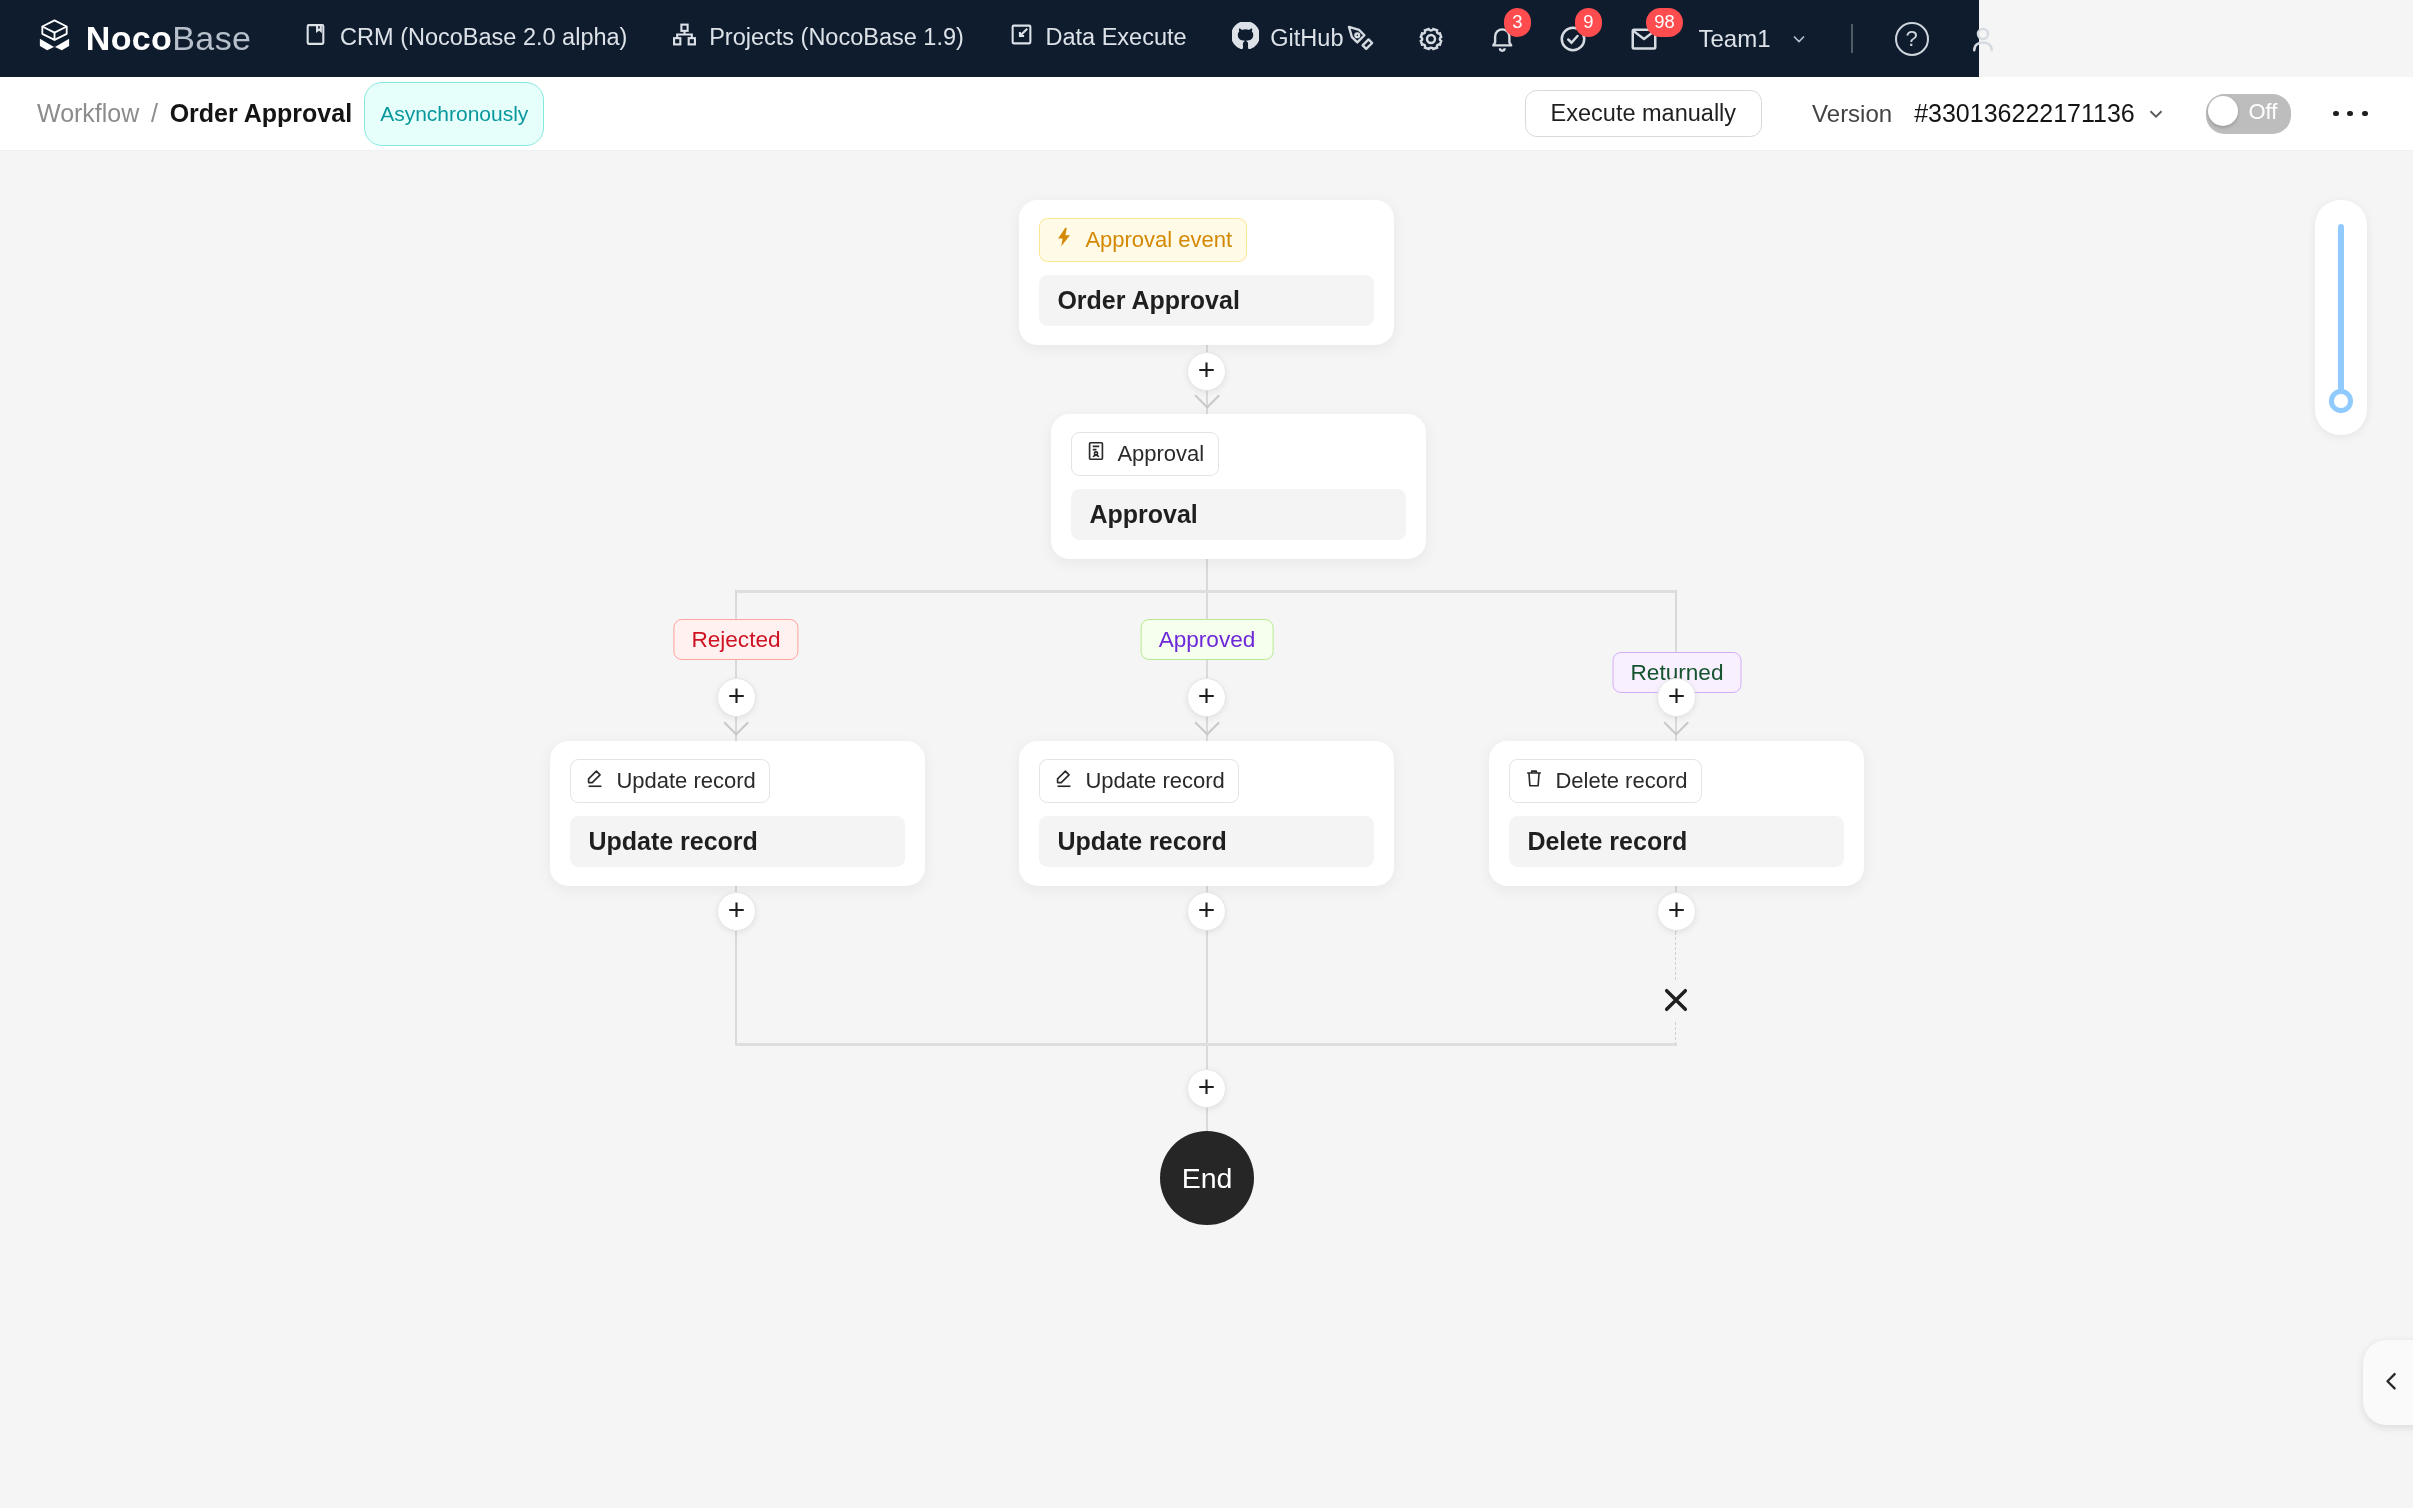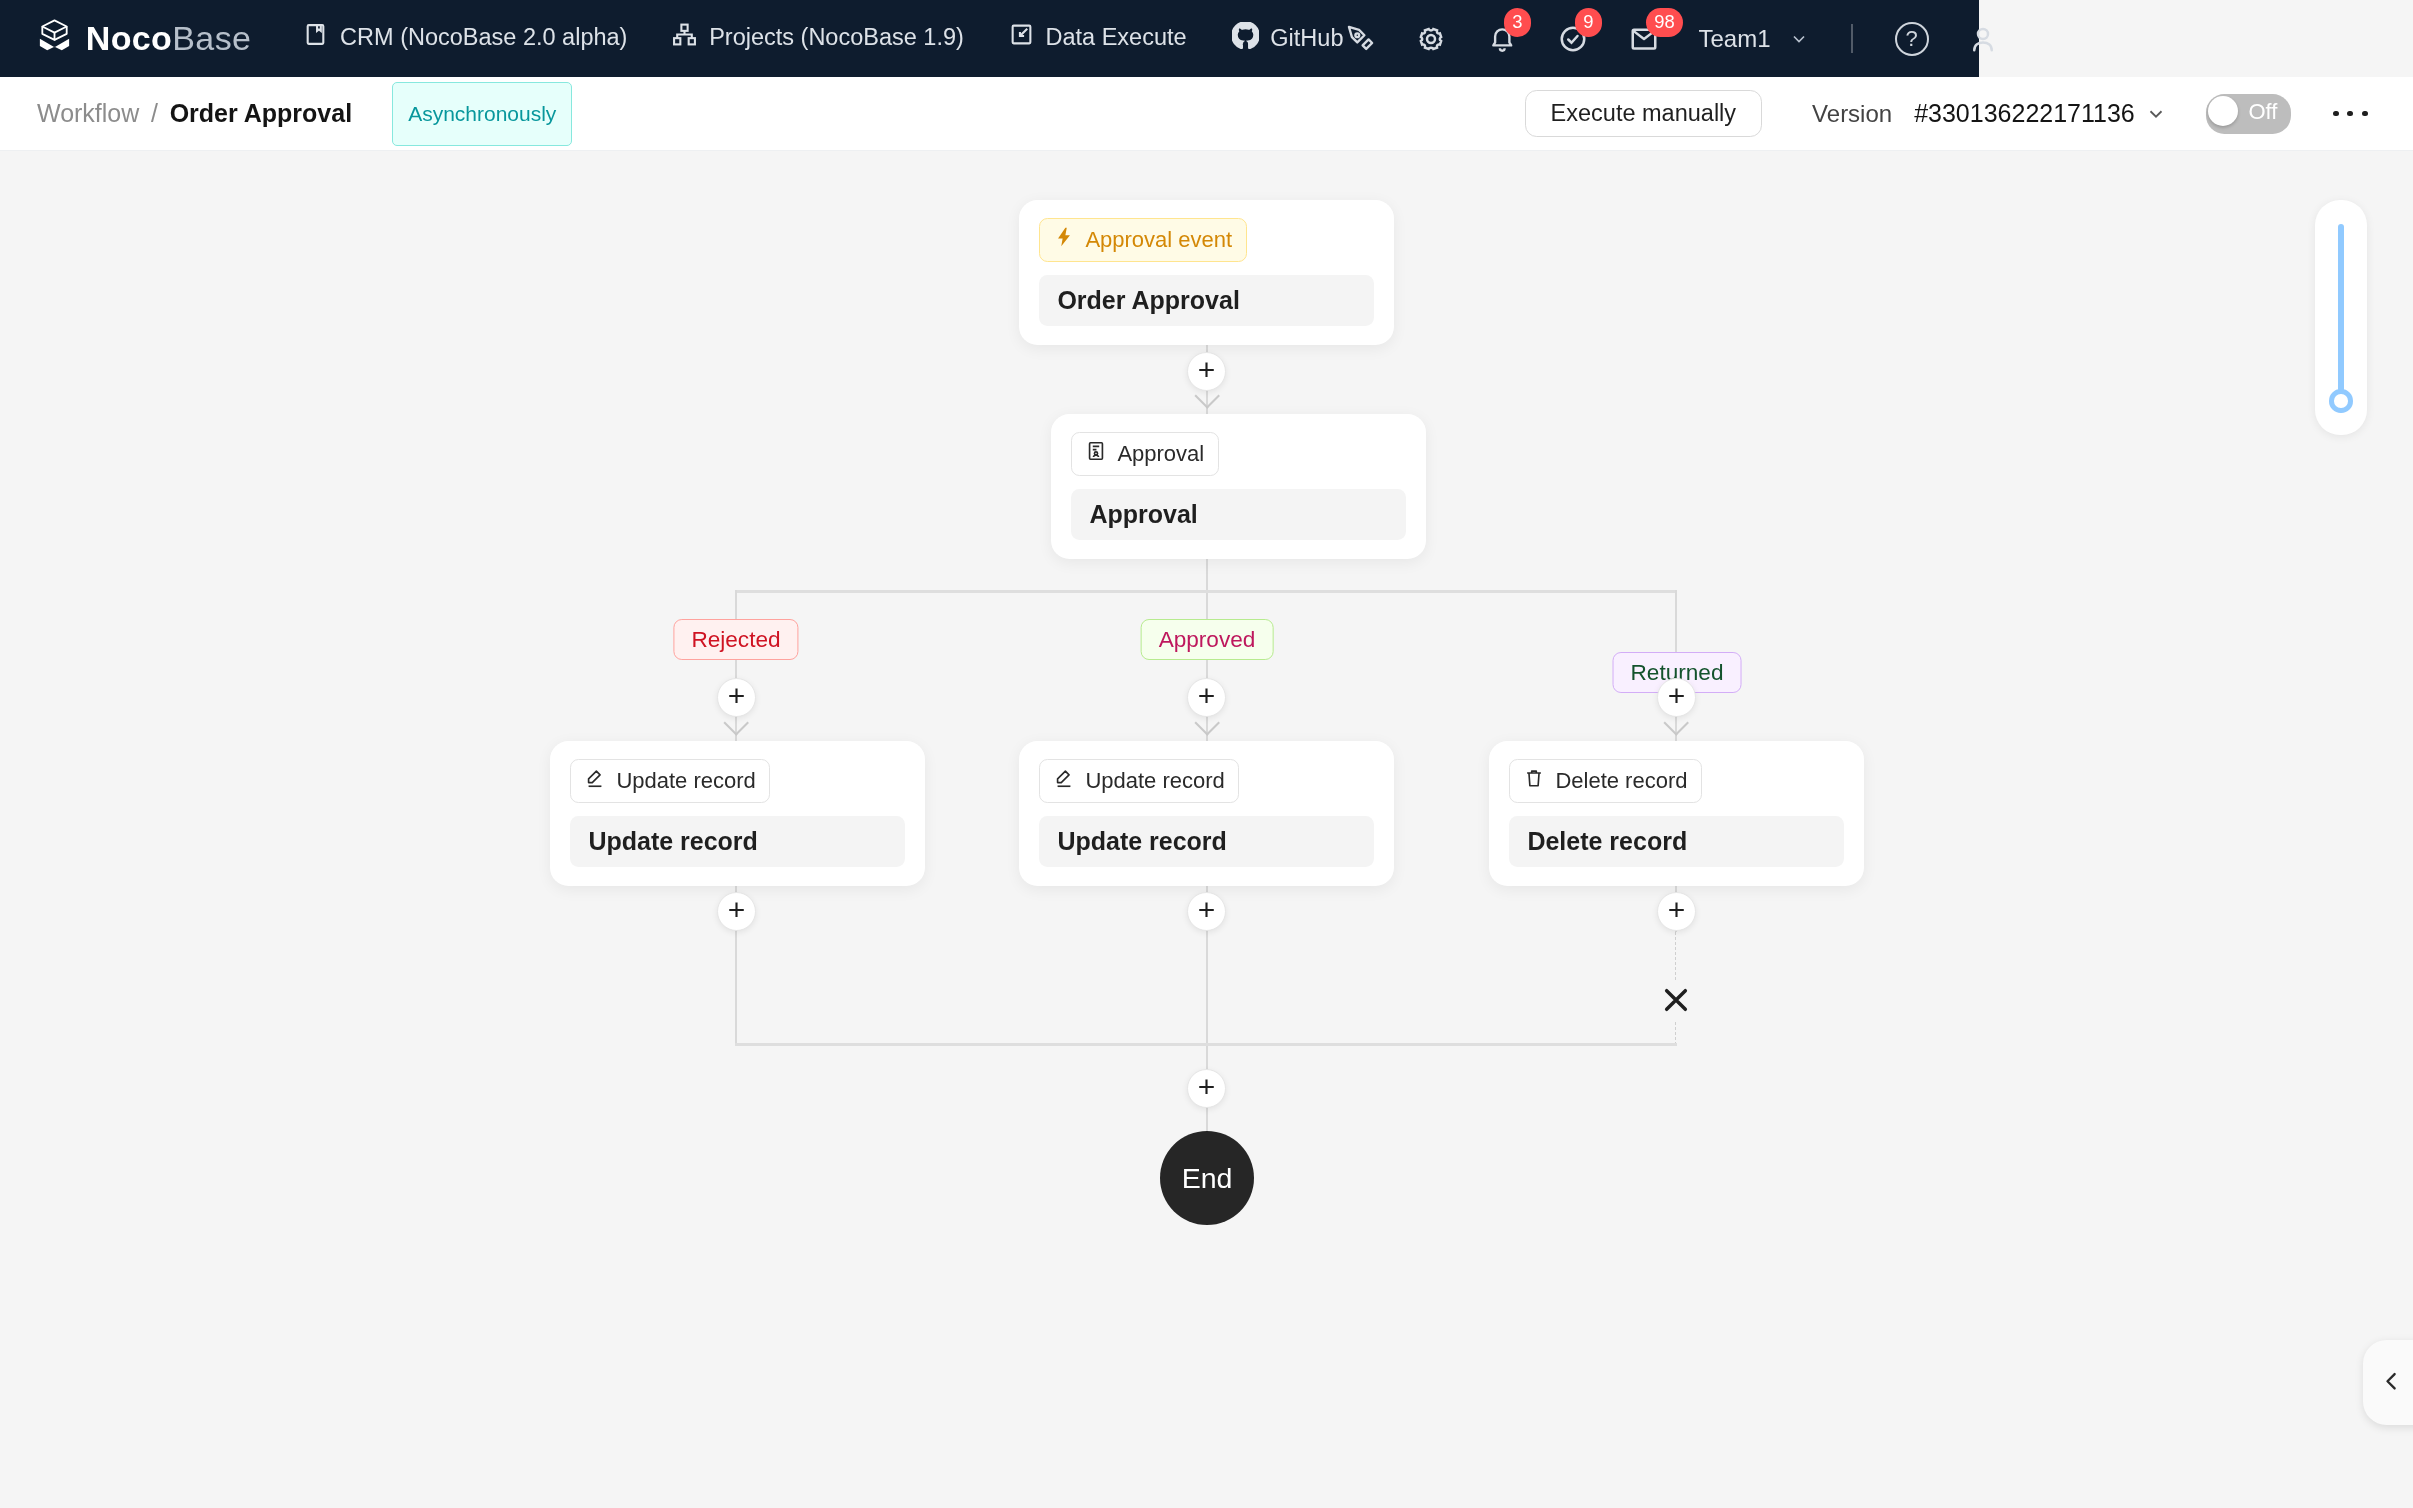--- a/index.html
+++ b/index.html
@@ -25,22 +25,22 @@
   .nav-divider { width:1.7px; height:28.5px; background:rgba(255,255,255,.28); margin:0 5px; }
   .help-circle { width:34px; height:34px; border:2px solid #cfd5dc; border-radius:50%; color:#cfd5dc;
                  font-size:22px; display:flex; align-items:center; justify-content:center; cursor:pointer; }
 
   
   .toolbar { position:absolute; top:77px; left:0; width:2413px; height:74px; background:#fff;
              display:flex; align-items:center; padding:0 37px; border-bottom:0.8px solid #eef0f2; }
   .crumb-root { color:#8c8c8c; font-size:25px; cursor:pointer; }
   .crumb-sep  { color:#8c8c8c; font-size:25px; margin:0 11.7px; }
   .crumb-title { color:#141414; font-size:25px; font-weight:700; }
-  .mode-chip { margin-left:40px; font-size:21px; color:#08979c; background:#e6fffb; border:1.7px solid #87e8de;
-               border-radius:5px; padding:19px 15px; }
+  .mode-chip { margin-left:12px; font-size:21px; color:#08979c; background:#e6fffb; border:1.7px solid #87e8de;
+               border-radius:18px; padding:19px 15px; }
   .toolbar-spacer { flex:1; }
   .btn-execute { background:#fff; border:1.7px solid #d9d9d9; border-radius:11.7px; height:47px; padding:0 25px;
                  font-size:23.5px; color:#1f1f1f; font-family:inherit; cursor:pointer; }
   .version-group { display:flex; align-items:center; margin-left:50px; cursor:pointer; }
   .version-label { font-size:24px; color:#434343; margin-right:22px; }
   .version-value { font-size:25px; color:#141414; }
   .version-caret { margin-left:10px; display:flex; }
   .switch { margin-left:39px; width:85px; height:40px; background:#bdbdbd; border-radius:18.4px;
             position:relative; cursor:pointer; }
   .switch-knob { position:absolute; left:2.5px; top:2.5px; width:30px; height:30px; background:#fff; border-radius:50%;
@@ -65,21 +65,21 @@
   .node-field { margin-top:13.4px; background:#f4f4f4; border-radius:8.4px; padding:11px 18.4px;
                 font-size:25px; font-weight:700; color:#1f1f1f; }
 
   .plus-btn { position:absolute; width:39px; height:39px; background:#fff; border:1.7px solid #e6e6e6;
               border-radius:50%; box-shadow:0 1.7px 6.7px rgba(0,0,0,.08); color:#1f1f1f; font-size:30px;
               line-height:34px; text-align:center; cursor:pointer; z-index:3; }
 
   .branch-chip { position:absolute; transform:translateX(-50%); font-size:22.6px; padding:6.7px 17px;
                  border-radius:8.4px; border:1.7px solid; white-space:nowrap; z-index:2; cursor:pointer; }
   .chip-rejected { color:#cf1322; background:#fff1f0; border-color:#ffa39e; }
-  .chip-approved { color:#be185d; background:#f6ffed; border-color:#b7eb8f; }
+  .chip-approved { color:#6d28d9; background:#f6ffed; border-color:#b7eb8f; }
   .chip-returned { color:#14532d; background:#f9f0ff; border-color:#d3adf7;margin-top:33px; }
 
   .x-marker { position:absolute; width:40px; height:40px; background:#f5f5f5; display:flex;
               align-items:center; justify-content:center; z-index:3; cursor:pointer; }
 
   .end-node { position:absolute; width:94px; height:94px; border-radius:50%; background:#262626;
               color:#fff; font-size:28.5px; display:flex; align-items:center; justify-content:center; z-index:3; }
 
   .zoom-slider { position:absolute; left:2315px; top:49px; width:52px; height:235px; background:#fff;
                  border-radius:25px; box-shadow:0 1.7px 10px rgba(0,0,0,.07); }

